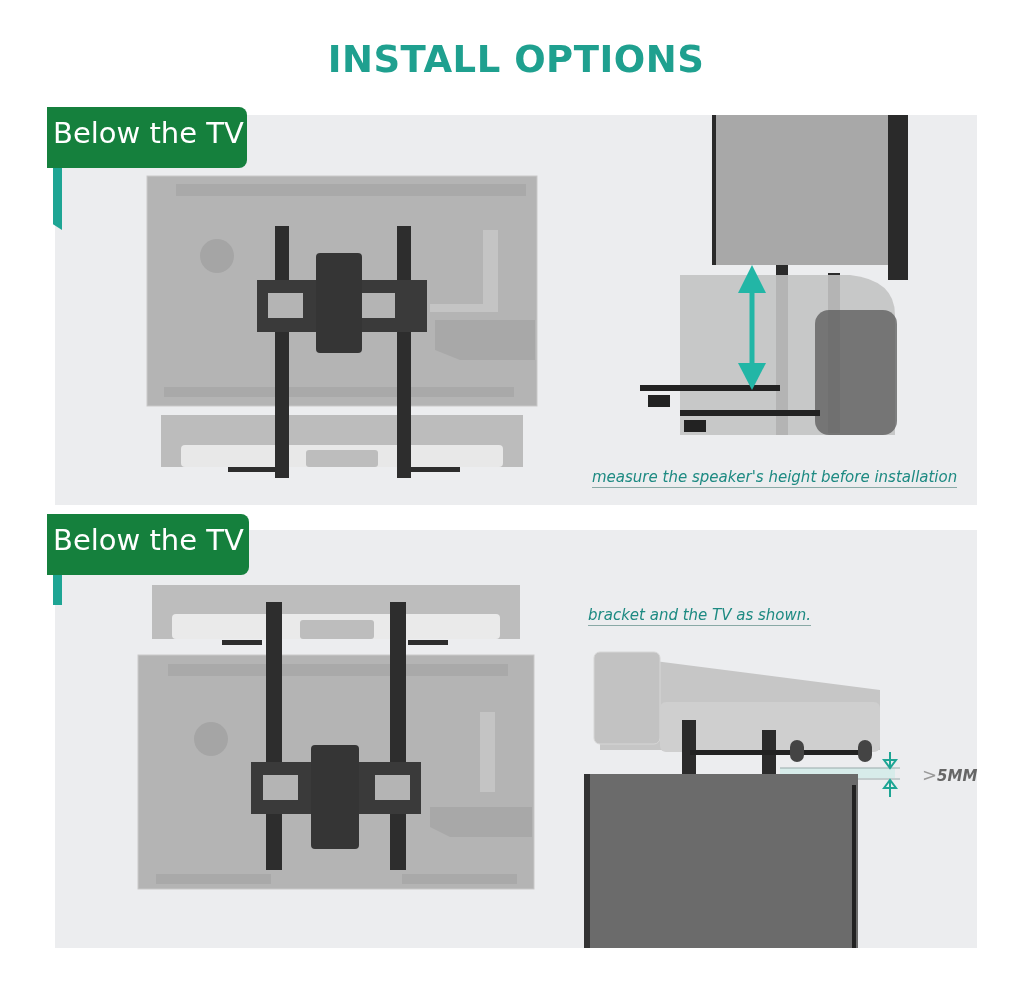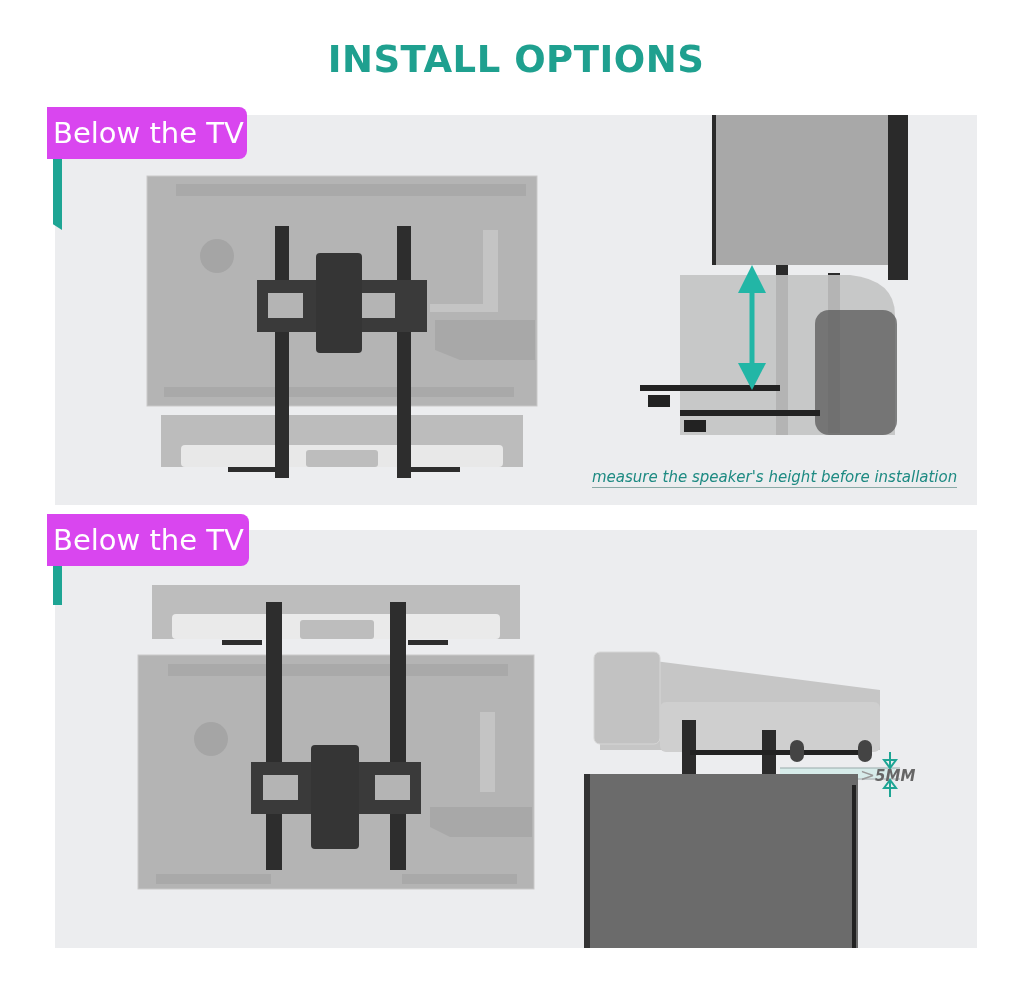--- a/index.html
+++ b/index.html
@@ -1,31 +1,31 @@
 <!DOCTYPE html>
 <html><head>
 <meta charset="utf-8">
 <style>
   html, body { margin:0; padding:0; }
   body { width:1024px; height:994px; background:#ffffff; position:relative; overflow:hidden; font-family:"DejaVu Sans", sans-serif; }
   .title { position:absolute; left:0; top:38px; width:1032px; text-align:center; font-weight:bold; font-size:37px; letter-spacing:0.5px; color:#1fa08f; }
   .panel { position:absolute; left:55px; width:922px; background:#ecedef; }
   .panel.top { top:115px; height:390px; }
   .panel.bottom { top:530px; height:418px; }
-  .tab { position:absolute; left:47px; height:52px; background:#d946ef; border-radius:0 8px 8px 0; color:#ffffff; font-size:29px; line-height:53px; padding-left:6px; white-space:nowrap; box-sizing:border-box; }
+  .tab { position:absolute; left:47px; height:61px; background:#15803d; border-radius:0 8px 8px 0; color:#ffffff; font-size:29px; line-height:53px; padding-left:6px; white-space:nowrap; box-sizing:border-box; }
   .tab.t1 { top:107px; width:200px; }
   .tab.t2 { top:514px; width:202px; }
   .stem { position:absolute; left:53px; width:9px; background:#1ea594; }
   .stem.s1 { top:158px; height:72px; clip-path:polygon(0 0,100% 0,100% 100%,0 92%); }
   .stem.s2 { top:565px; height:40px; }
   .note { position:absolute; color:#1d8a82; font-style:italic; font-size:15px; line-height:19px; }
   .note span.ul { border-bottom:1.5px solid #8aa9a6; padding-bottom:1px; }
   .note1 { left:592px; top:468px;font-style:italic; }
   .note2 { left:588px; top:587px; }
-  .dim { position:absolute; left:860px; top:764px; font-size:15px; font-weight:bold; font-style:italic; color:#666; }
+  .dim { position:absolute; left:922px; top:764px; font-size:15px; font-weight:bold; font-style:italic; color:#666; }
   .dim .gt { font-weight:normal; font-style:normal; color:#999; font-size:18px; }
   svg { position:absolute; }
 </style>
 </head>
 <body>
 
 <div class="title">INSTALL OPTIONS</div>
 
 <div class="panel top"></div>
 <div class="stem s1"></div>
@@ -93,20 +93,21 @@
   <rect x="136" y="20" width="16" height="268" fill="#2d2d2d"></rect>
   <rect x="260" y="20" width="16" height="268" fill="#2d2d2d"></rect>
   <rect x="121" y="180" width="170" height="52" fill="#3a3a3a"></rect>
   <rect x="133" y="193" width="35" height="25" fill="#b4b4b4"></rect>
   <rect x="245" y="193" width="35" height="25" fill="#b4b4b4"></rect>
   <rect x="181" y="163" width="48" height="104" rx="4" fill="#353535"></rect>
 </svg>
 
 <div class="note note2">
   <br>
+  <span class="ul">bracket and the TV as shown.</span>
 </div>
 
 <svg style="left:580px;top:640px" width="400" height="308" viewBox="0 0 400 308">
   <path d="M20 14 L300 50 L300 110 L20 110 Z" fill="#c6c6c6"></path>
   <rect x="14" y="12" width="66" height="92" rx="6" fill="#c2c2c2" stroke="#d6d6d6"></rect>
   <rect x="80" y="62" width="220" height="50" rx="6" fill="#cfcfcf"></rect>
   <rect x="102" y="80" width="14" height="58" fill="#2b2b2b"></rect>
   <rect x="182" y="90" width="14" height="48" fill="#2b2b2b"></rect>
   <rect x="110" y="110" width="175" height="5" fill="#222"></rect>
   <rect x="210" y="100" width="14" height="22" rx="7" fill="#444"></rect>

